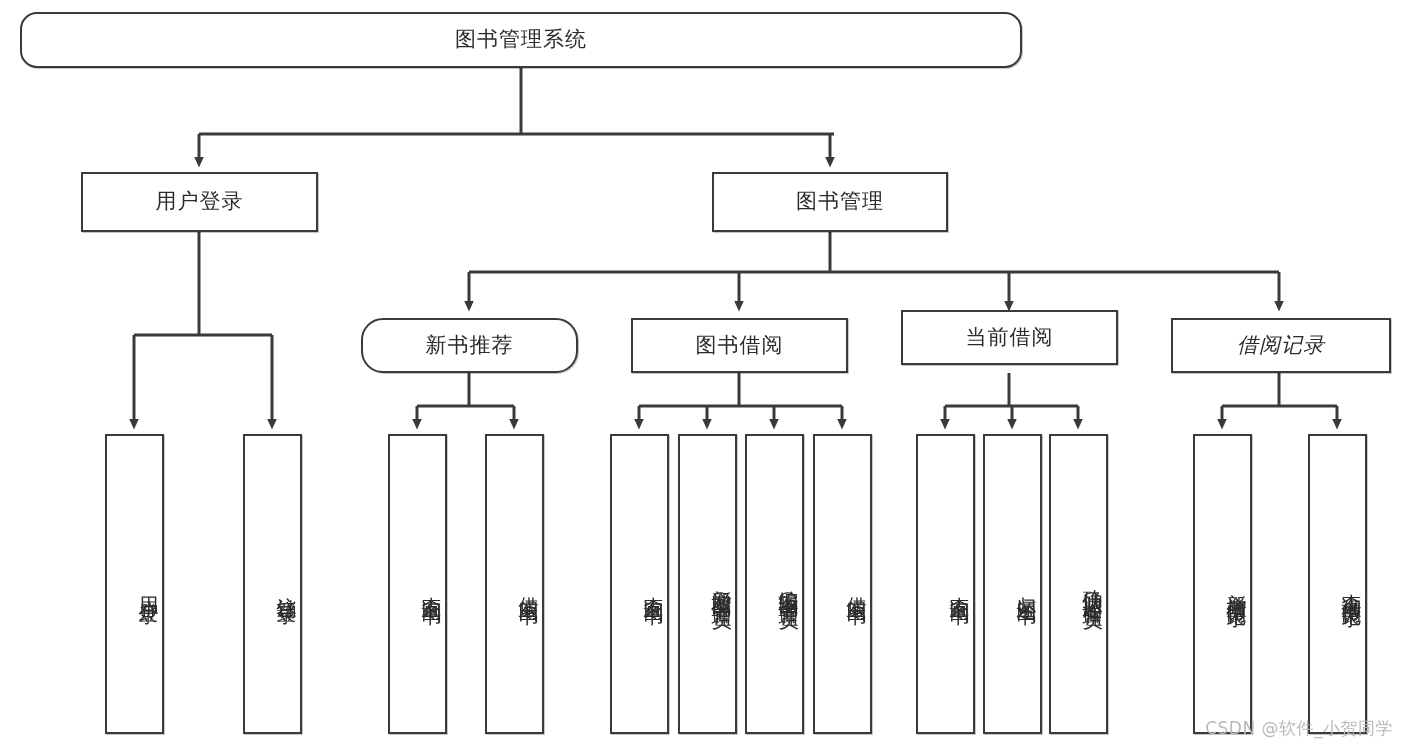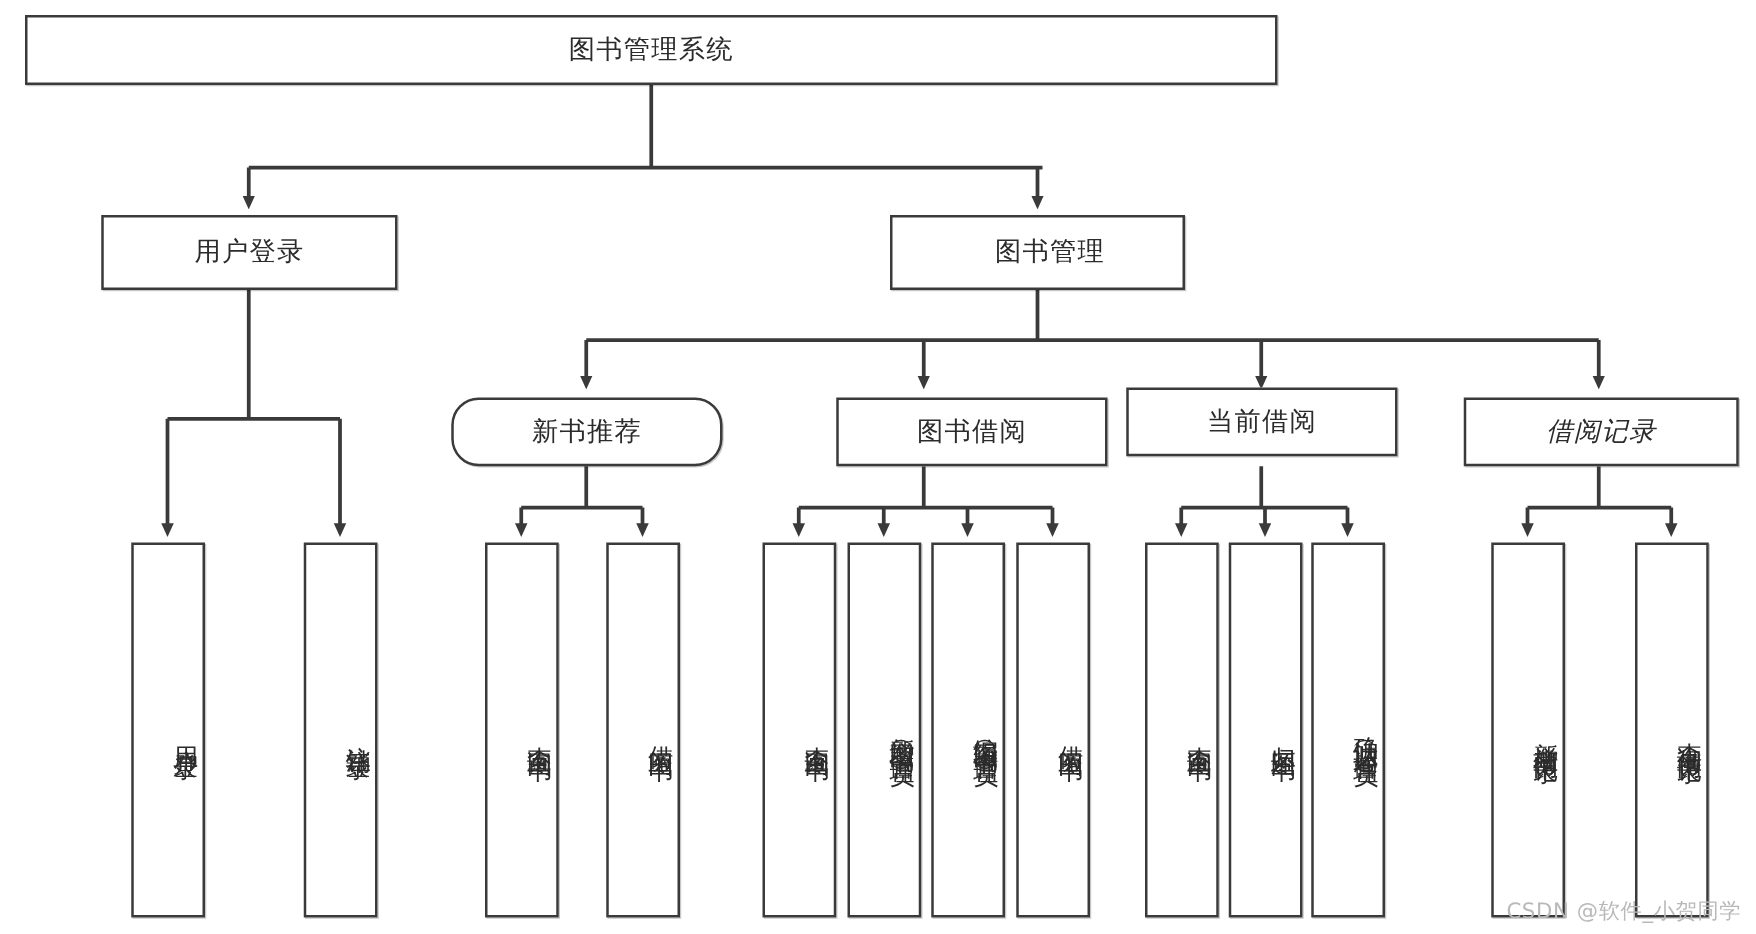--- a/index.html
+++ b/index.html
@@ -115,29 +115,29 @@
       <path d="M1012,406 L1012,420" marker-end="url(#arrow)"></path>
       <path d="M1078,406 L1078,420" marker-end="url(#arrow)"></path>
 
       <path d="M1279,373 L1279,406"></path>
       <path d="M1222,406 L1337,406"></path>
       <path d="M1222,406 L1222,420" marker-end="url(#arrow)"></path>
       <path d="M1337,406 L1337,420" marker-end="url(#arrow)"></path>
     </g>
   </svg>
 
-  <div class="node horiz" style="left:20px; top:12px; width:1002px; height:56px;">图书管理系统</div>
+  <div class="node horiz" style="left:20px; top:12px; width:1002px; height:56px;border-radius:17px;">图书管理系统</div>
 
   <div class="node horiz" style="left:81px; top:172px; width:237px; height:60px;">用户登录</div>
 
   <div class="node horiz" style="left:712px; top:172px; width:236px; height:60px;padding-left:20px;">图书管理</div>
 
   <div class="node horiz" style="left:361px; top:318px; width:217px; height:55px;border-radius:22px;">新书推荐</div>
 
-  <div class="node horiz" style="left:631px; top:318px; width:217px; height:55px;margin-left:38px;">图书借阅</div>
+  <div class="node horiz" style="left:631px; top:318px; width:217px; height:55px;">图书借阅</div>
 
   <div class="node horiz" style="left:901px; top:310px; width:217px; height:55px;">当前借阅</div>
 
   <div class="node horiz" style="left:1171px; top:318px; width:220px; height:55px;font-style:italic;">借阅记录</div>
 
   <div class="node vert" style="left:105px; top:434px; width:59px; height:300px;">
     <span class="vlabel">用户登录</span>
   </div>
 
   <div class="node vert" style="left:243px; top:434px; width:59px; height:300px;">

